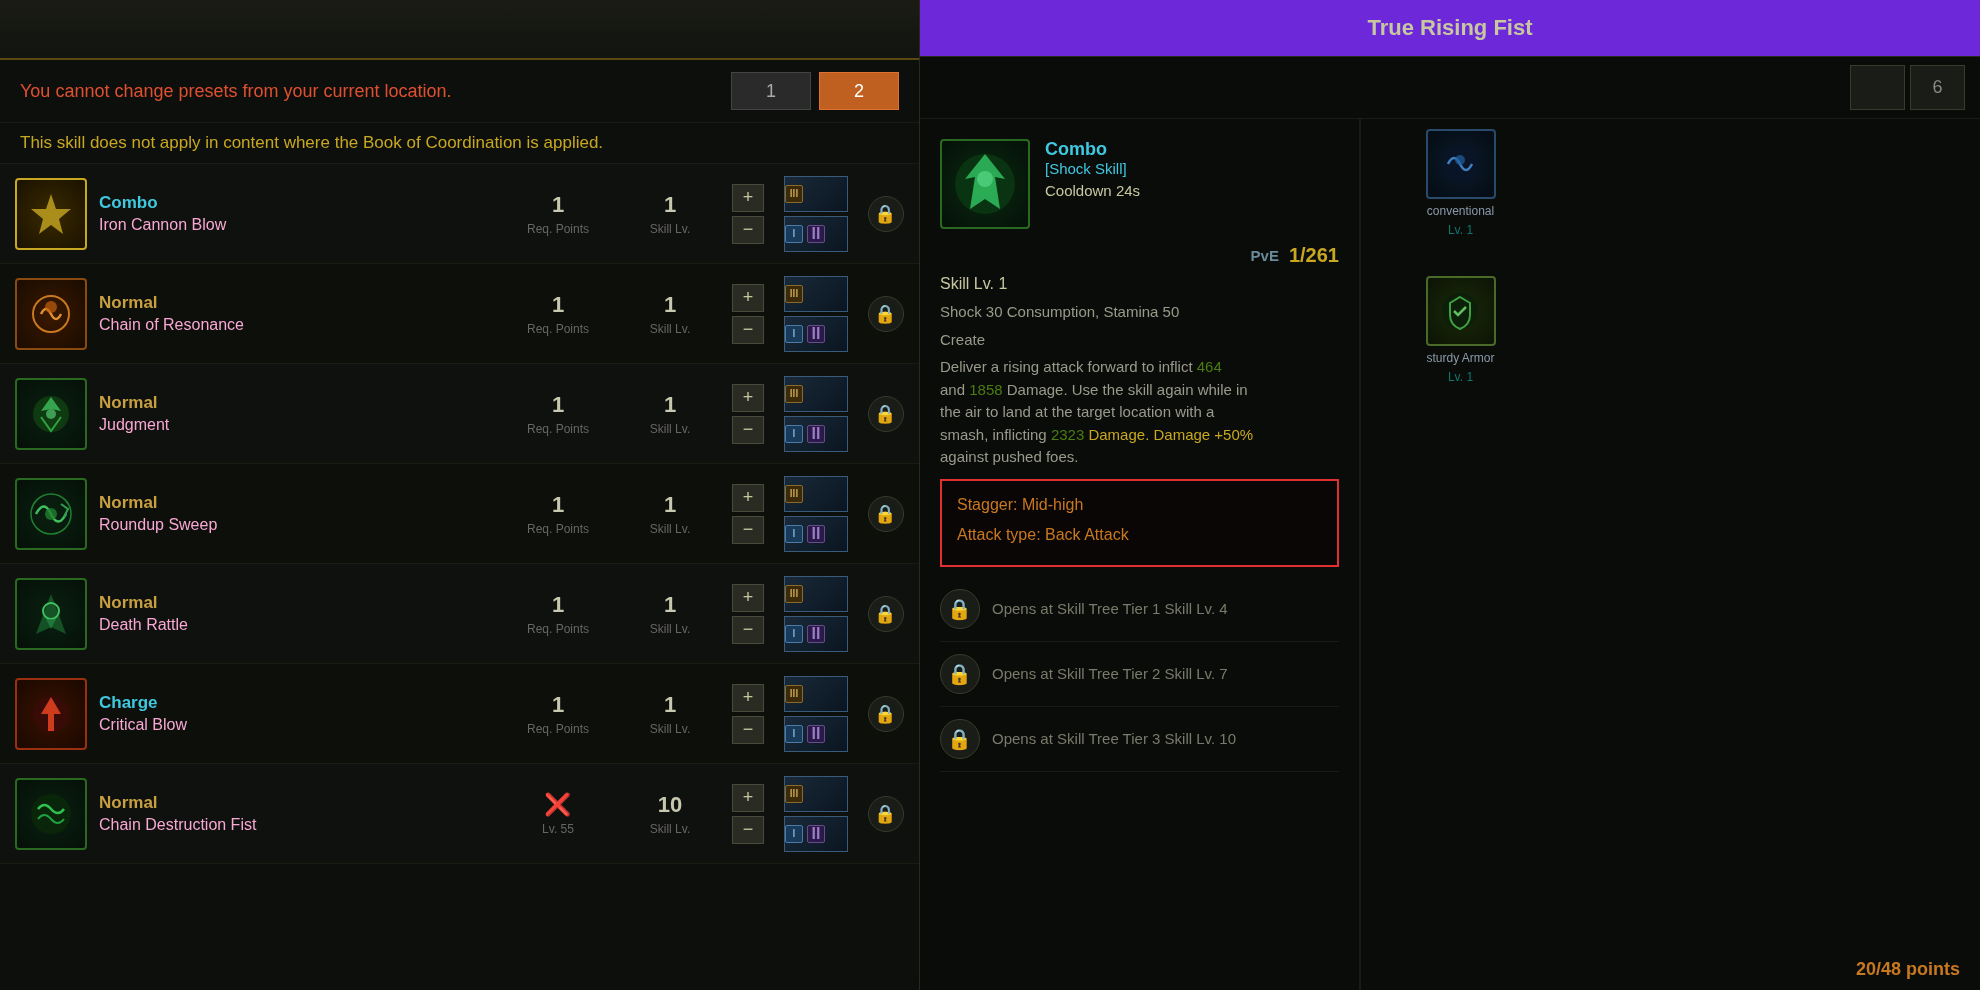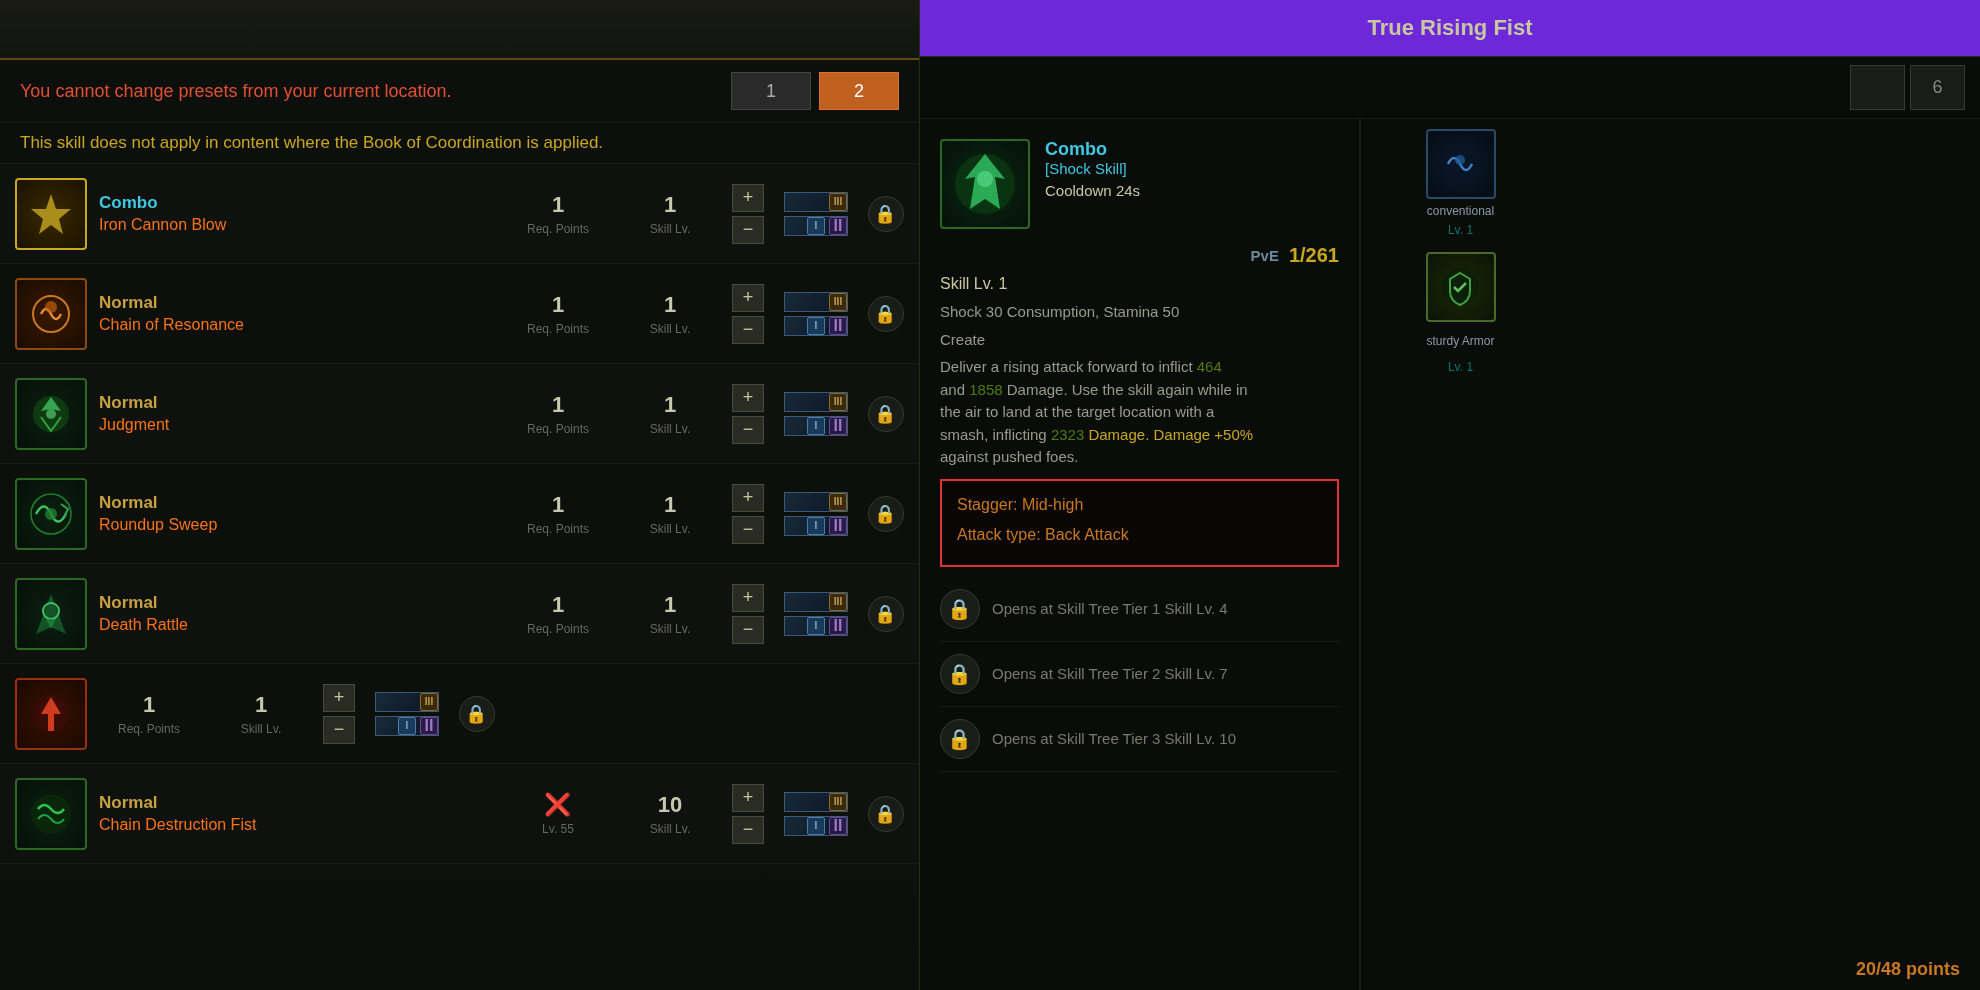--- a/index.html
+++ b/index.html
@@ -129,21 +129,21 @@
       font-weight: bold;
       margin-bottom: 3px;
     }
 
     .skill-type.normal { color: #c8a040; }
     .skill-type.combo { color: #40c8e0; }
     .skill-type.charge { color: #40c8e0; }
 
     .skill-name {
       font-size: 16px;
-      color: #f97316;
+      color: #f9a8d4;
     }
 
     .skill-points-section {
       display: flex;
       flex-direction: column;
       align-items: center;
       width: 100px;
       gap: 4px;
     }
 
@@ -201,26 +201,26 @@
     .tier-badges {
       display: flex;
       flex-direction: column;
       gap: 4px;
       width: 80px;
       align-items: center;
     }
 
     .tier-badge {
       width: 64px;
-      height: 20px;
+      height: 36px;
       background: linear-gradient(135deg, #1a2a3a 0%, #0a1520 100%);
       border: 1px solid #3a5a7a;
       display: flex;
       align-items: center;
-      justify-content: flex-end;
+      justify-content: flex-start;
       gap: 4px;
     }
 
     .tier-i {
       background: #1a3a5a;
       border: 1px solid #4a7aaa;
       color: #7aaad0;
       font-size: 10px;
       font-weight: bold;
       border-radius: 2px;
@@ -467,21 +467,22 @@
 
     .sidebar-skill-lv {
       color: #0f766e;
       font-size: 12px;
     }
 
     .sidebar-skill-item2 {
       display: flex;
       flex-direction: column;
       align-items: center;
-      gap: 12px;
+      gap: 5px;
+      margin-top: 24px;
     }
 
     .sidebar-skill-icon2 {
       width: 70px;
       height: 70px;
       background: radial-gradient(circle, #1a2a0a 0%, #0c1405 100%);
       border: 2px solid #4a6a2a;
       display: flex;
       align-items: center;
       justify-content: center;
@@ -719,20 +720,24 @@
         </div>
         <div class="lock-icon">🔒</div>
       </div>
 
       <div class="skill-row">
         <div class="skill-icon charge">
           <svg width="50" height="50" viewBox="0 0 50 50">
             <circle cx="25" cy="25" r="18" fill="rgba(60,10,10,0.7)"></circle>
             <path d="M15 25 L25 8 L35 25 L28 25 L28 42 L22 42 L22 25 Z" fill="#e04020" opacity="0.9"></path>
           </svg>
+        </div>
+        <div class="skill-info">
+          <div class="skill-type charge">Charge</div>
+          <div class="skill-name">Critical Blow</div>
         </div>
         <div class="skill-points-section">
           <div class="points-value">1</div>
           <div class="points-label">Req. Points</div>
         </div>
         <div class="skill-level-section">
           <div class="level-value">1</div>
           <div class="level-label">Skill Lv.</div>
         </div>
         <div class="plus-minus">

